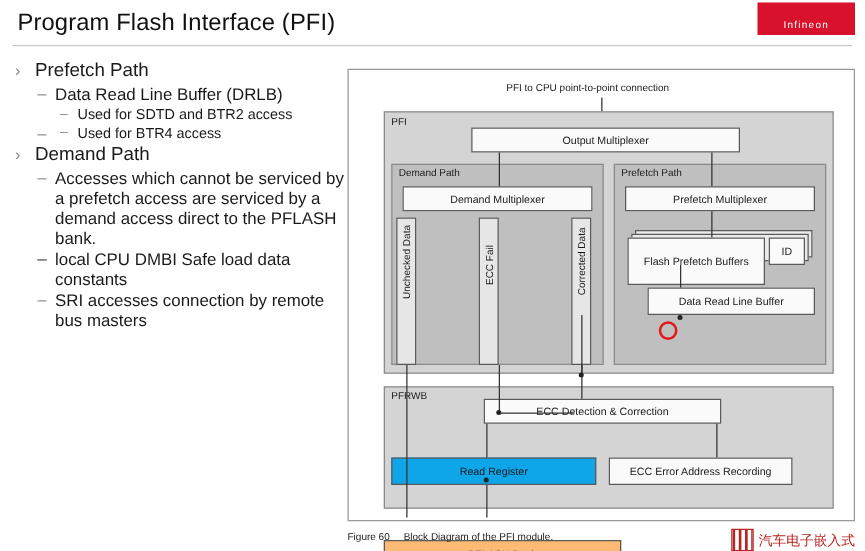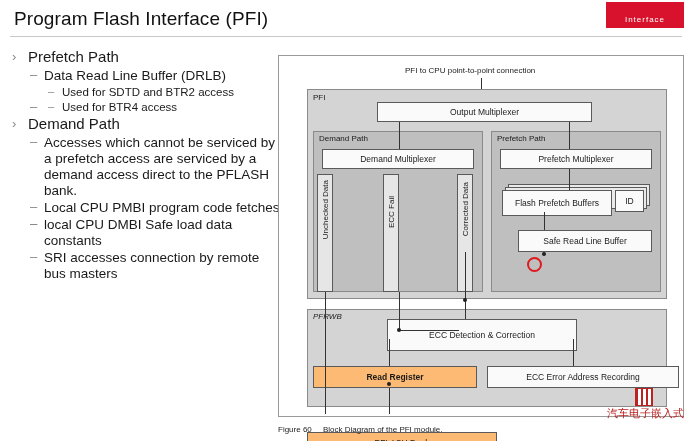--- a/index.html
+++ b/index.html
@@ -178,56 +178,55 @@
     position: absolute;
     box-sizing: border-box;
     border: 1px solid #5a5a5a;
     background: #eaeaea;
   }
 
   
   .wm {
     position: absolute;
     right: 8px;
-    bottom: 20px;
+    bottom: 0;
     display: flex;
     align-items: center;
     font-size: 11px;
     color: #b22;
-    flex-direction: column;
   }
   .wm .qr {
     width: 16px; height: 16px;
     background:
       linear-gradient(90deg,#b22 2px, transparent 2px) 0 0/5px 5px,
       #fff;
     border: 1px solid #b22;
     margin-right: 4px;
   }
 </style>
 </head>
 <body>
 
 <div class="slide">
 
   <div class="title">Program Flash Interface (PFI)</div>
   <div class="title-rule"></div>
   <div class="logo">
-    <span>Interface</span>
+    <span>Infineon</span>
   </div>
 
   <div class="bullets">
     <div class="b1"><span class="mk">›</span><span>Prefetch Path</span></div>
     <div class="b2"><span class="mk">–</span><span>Data Read Line Buffer (DRLB)</span></div>
     <div class="b3"><span class="mk">–</span><span>Used for SDTD and BTR2 access</span></div>
     <div class="b2"><span class="mk">–</span></div>
     <div class="b3"><span class="mk">–</span><span>Used for BTR4 access</span></div>
     <div class="b1"><span class="mk">›</span><span>Demand Path</span></div>
     <div class="b2"><span class="mk">–</span><span>Accesses which cannot be serviced by a prefetch access are serviced by a demand access direct to the PFLASH bank.</span></div>
-    <div class="b2"><span class="mk">–</span><span>Local CPU PMBI program code fetches</span></div>
+    <div class="b2"><span class="mk">–</span></div>
     <div class="b2"><span class="mk">–</span></div>
     <div class="b2"><span class="mk">–</span><span>local CPU DMBI Safe load data constants</span></div>
     <div class="b2"><span class="mk">–</span><span>SRI accesses connection by remote bus masters</span></div>
   </div>
 
   <div class="diagram">
 
     <div class="lbl" style="left:110px; top:10px;padding-left:16px;">PFI to CPU point-to-point connection</div>
     <div class="line-v" style="left:202px; top:22px; height:14px;"></div>
 
@@ -239,37 +238,37 @@
     <div class="grayblk" style="left:34px; top:75px; width:170px; height:161px; background:#bfbfbf;"></div>
     <div class="lbl" style="left:40px; top:78px;">Demand Path</div>
     <div class="box" style="left:43px; top:93px; width:152px; height:20px; background:#fafafa;">Demand Multiplexer</div>
 
     <div class="grayblk" style="left:212px; top:75px; width:170px; height:161px; background:#bfbfbf;"></div>
     <div class="lbl" style="left:218px; top:78px;">Prefetch Path</div>
     <div class="box" style="left:221px; top:93px; width:152px; height:20px; background:#fafafa;">Prefetch Multiplexer</div>
 
     <div class="stackbox" style="left:229px; top:128px; width:142px; height:22px;"></div>
     <div class="stackbox" style="left:226px; top:131px; width:142px; height:22px;"></div>
-    <div class="box" style="left:223px; top:134px; width:110px; height:26px; background:#fafafa;">Flash Prefetch Buffers</div>
+    <div class="box" style="left:223px; top:134px; width:110px; height:38px; background:#fafafa;">Flash Prefetch Buffers</div>
     <div class="box" style="left:336px; top:134px; width:29px; height:22px; background:#fafafa;">ID</div>
 
-    <div class="box" style="left:239px; top:174px; width:134px; height:22px; background:#fafafa;">Safe Read Line Buffer</div>
+    <div class="box" style="left:239px; top:174px; width:134px; height:22px; background:#fafafa;">Data Read Line Buffer</div>
 
     <div class="box" style="left:38px; top:118px; width:16px; height:118px; background:#e6e6e6;"></div>
     <div class="vlbl" style="left:42px; top:124px;">Unchecked Data</div>
     <div class="box" style="left:104px; top:118px; width:16px; height:118px; background:#e6e6e6;"></div>
     <div class="vlbl" style="left:108px; top:140px;">ECC Fail</div>
     <div class="box" style="left:178px; top:118px; width:16px; height:118px; background:#e6e6e6;"></div>
     <div class="vlbl" style="left:182px; top:126px;">Corrected Data</div>
 
     <div class="grayblk" style="left:28px; top:253px; width:360px; height:98px; background:#d4d4d4;"></div>
-    <div class="lbl" style="left:34px; top:256px;font-style:italic;">PFRWB</div>
-    <div class="box" style="left:108px; top:263px; width:190px; height:32px; background:#fafafa;">ECC Detection &amp; Correction</div>
-    <div class="box" style="left:34px; top:310px; width:164px; height:22px; background:#fdba74;font-weight:bold;">Read Register</div>
-    <div class="box" style="left:208px; top:310px; width:192px; height:22px; background:#fafafa;">ECC Error Address Recording</div>
+    <div class="lbl" style="left:34px; top:256px;">PFRWB</div>
+    <div class="box" style="left:108px; top:263px; width:190px; height:20px; background:#fafafa;">ECC Detection &amp; Correction</div>
+    <div class="box" style="left:34px; top:310px; width:164px; height:22px; background:#0ea5e9;">Read Register</div>
+    <div class="box" style="left:208px; top:310px; width:147px; height:22px; background:#fafafa;">ECC Error Address Recording</div>
 
     <div class="box" style="left:28px; top:358px; width:190px; height:22px; background:#fdba74;margin-top:18px;">PFLASH Bank</div>
 
     <div class="line-v" style="left:120px; top:66px; height:27px;"></div>
     <div class="line-v" style="left:290px; top:66px; height:27px;"></div>
     <div class="line-v" style="left:290px; top:113px; height:21px;"></div>
     <div class="line-v" style="left:265px; top:156px; height:18px;"></div>
     <div class="line-v" style="left:186px; top:196px; height:48px;"></div>
     <div class="line-v" style="left:186px; top:236px; height:27px;"></div>
     <div class="line-v" style="left:120px; top:236px; height:38px;"></div>

